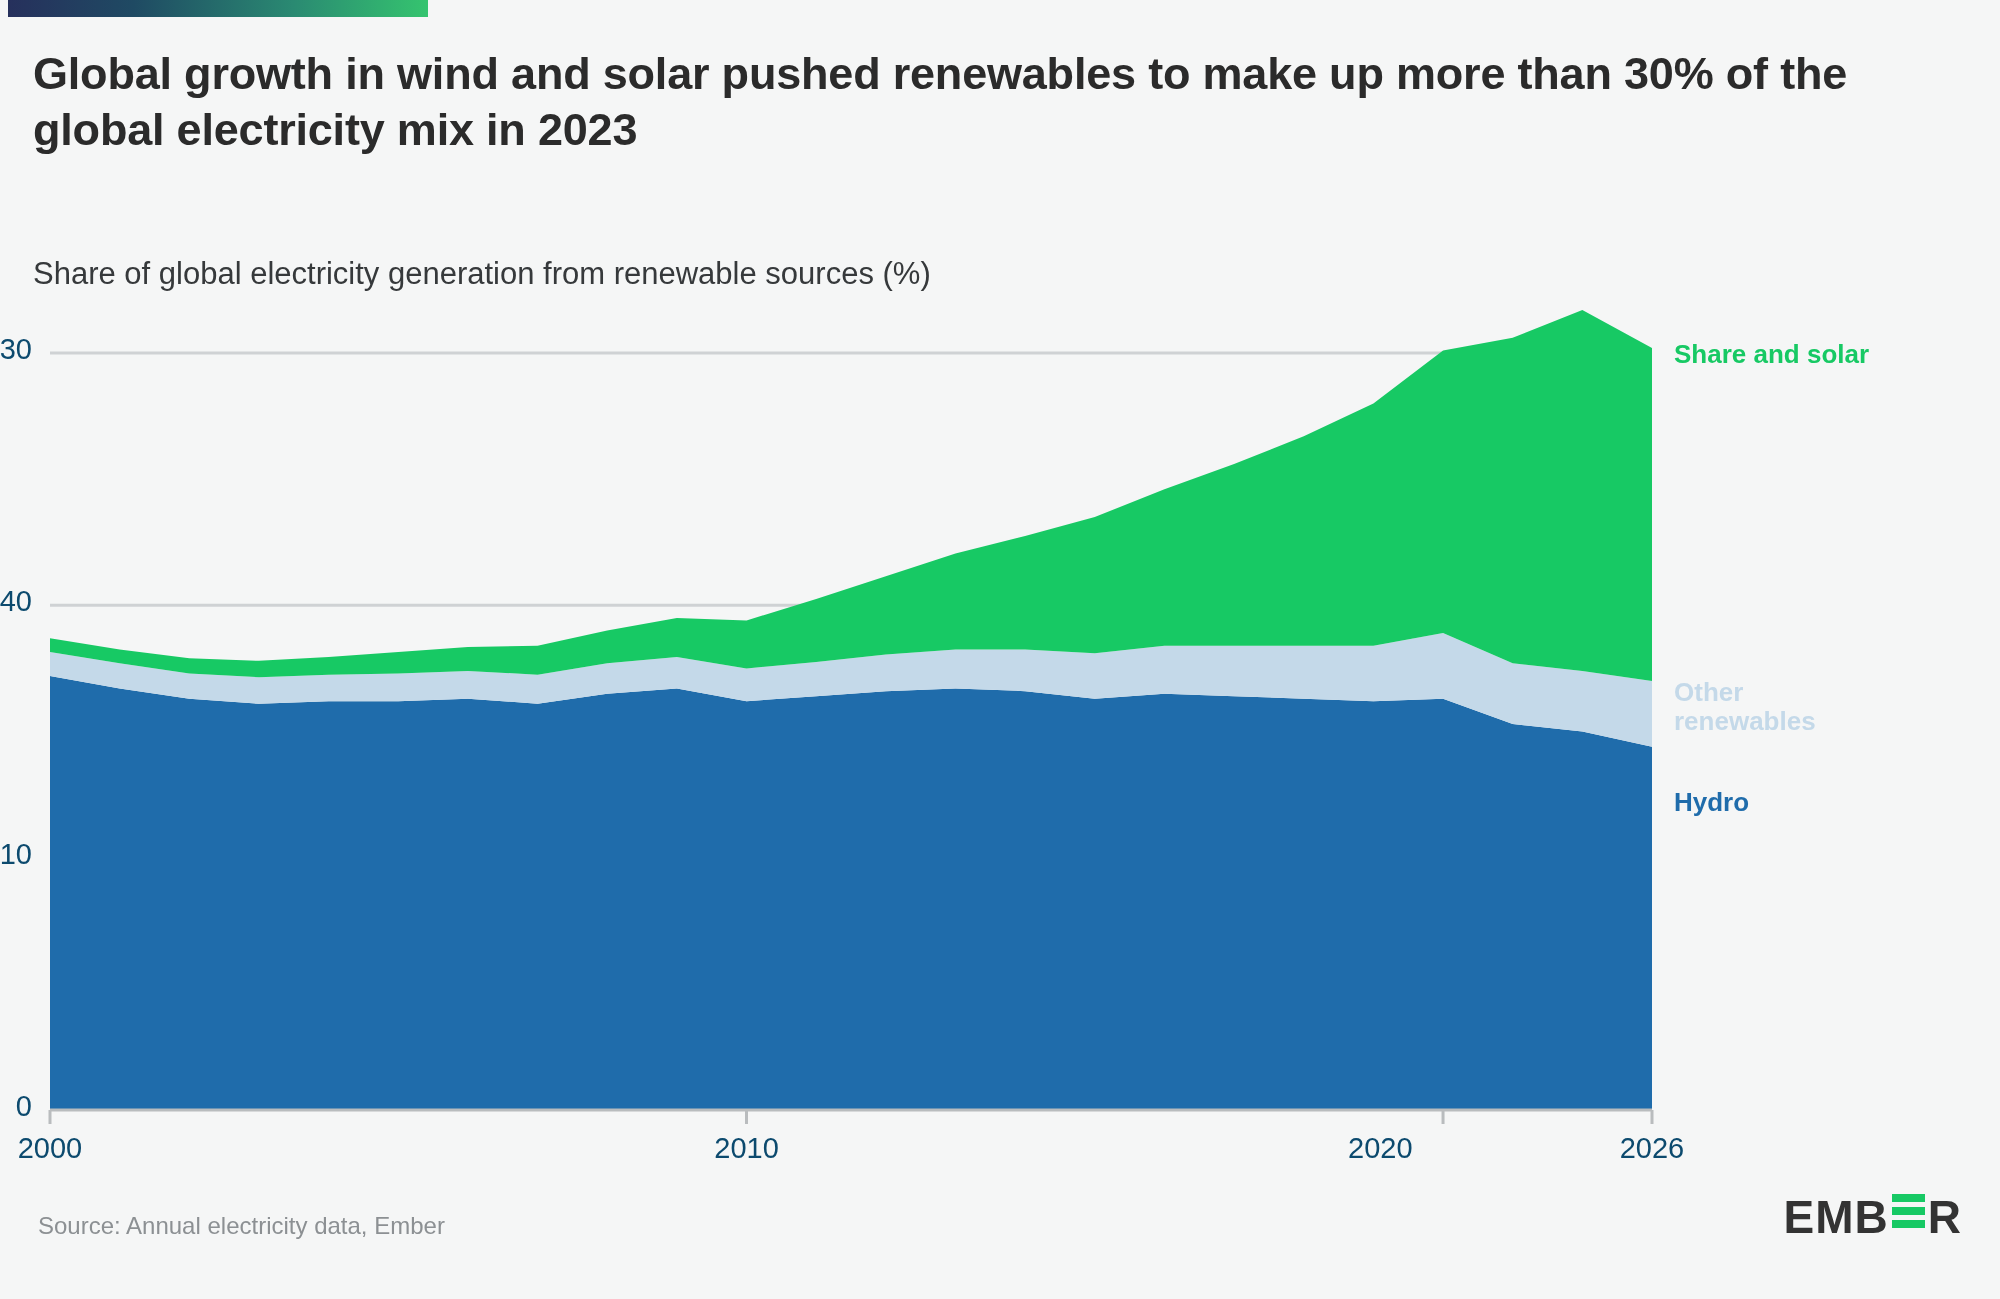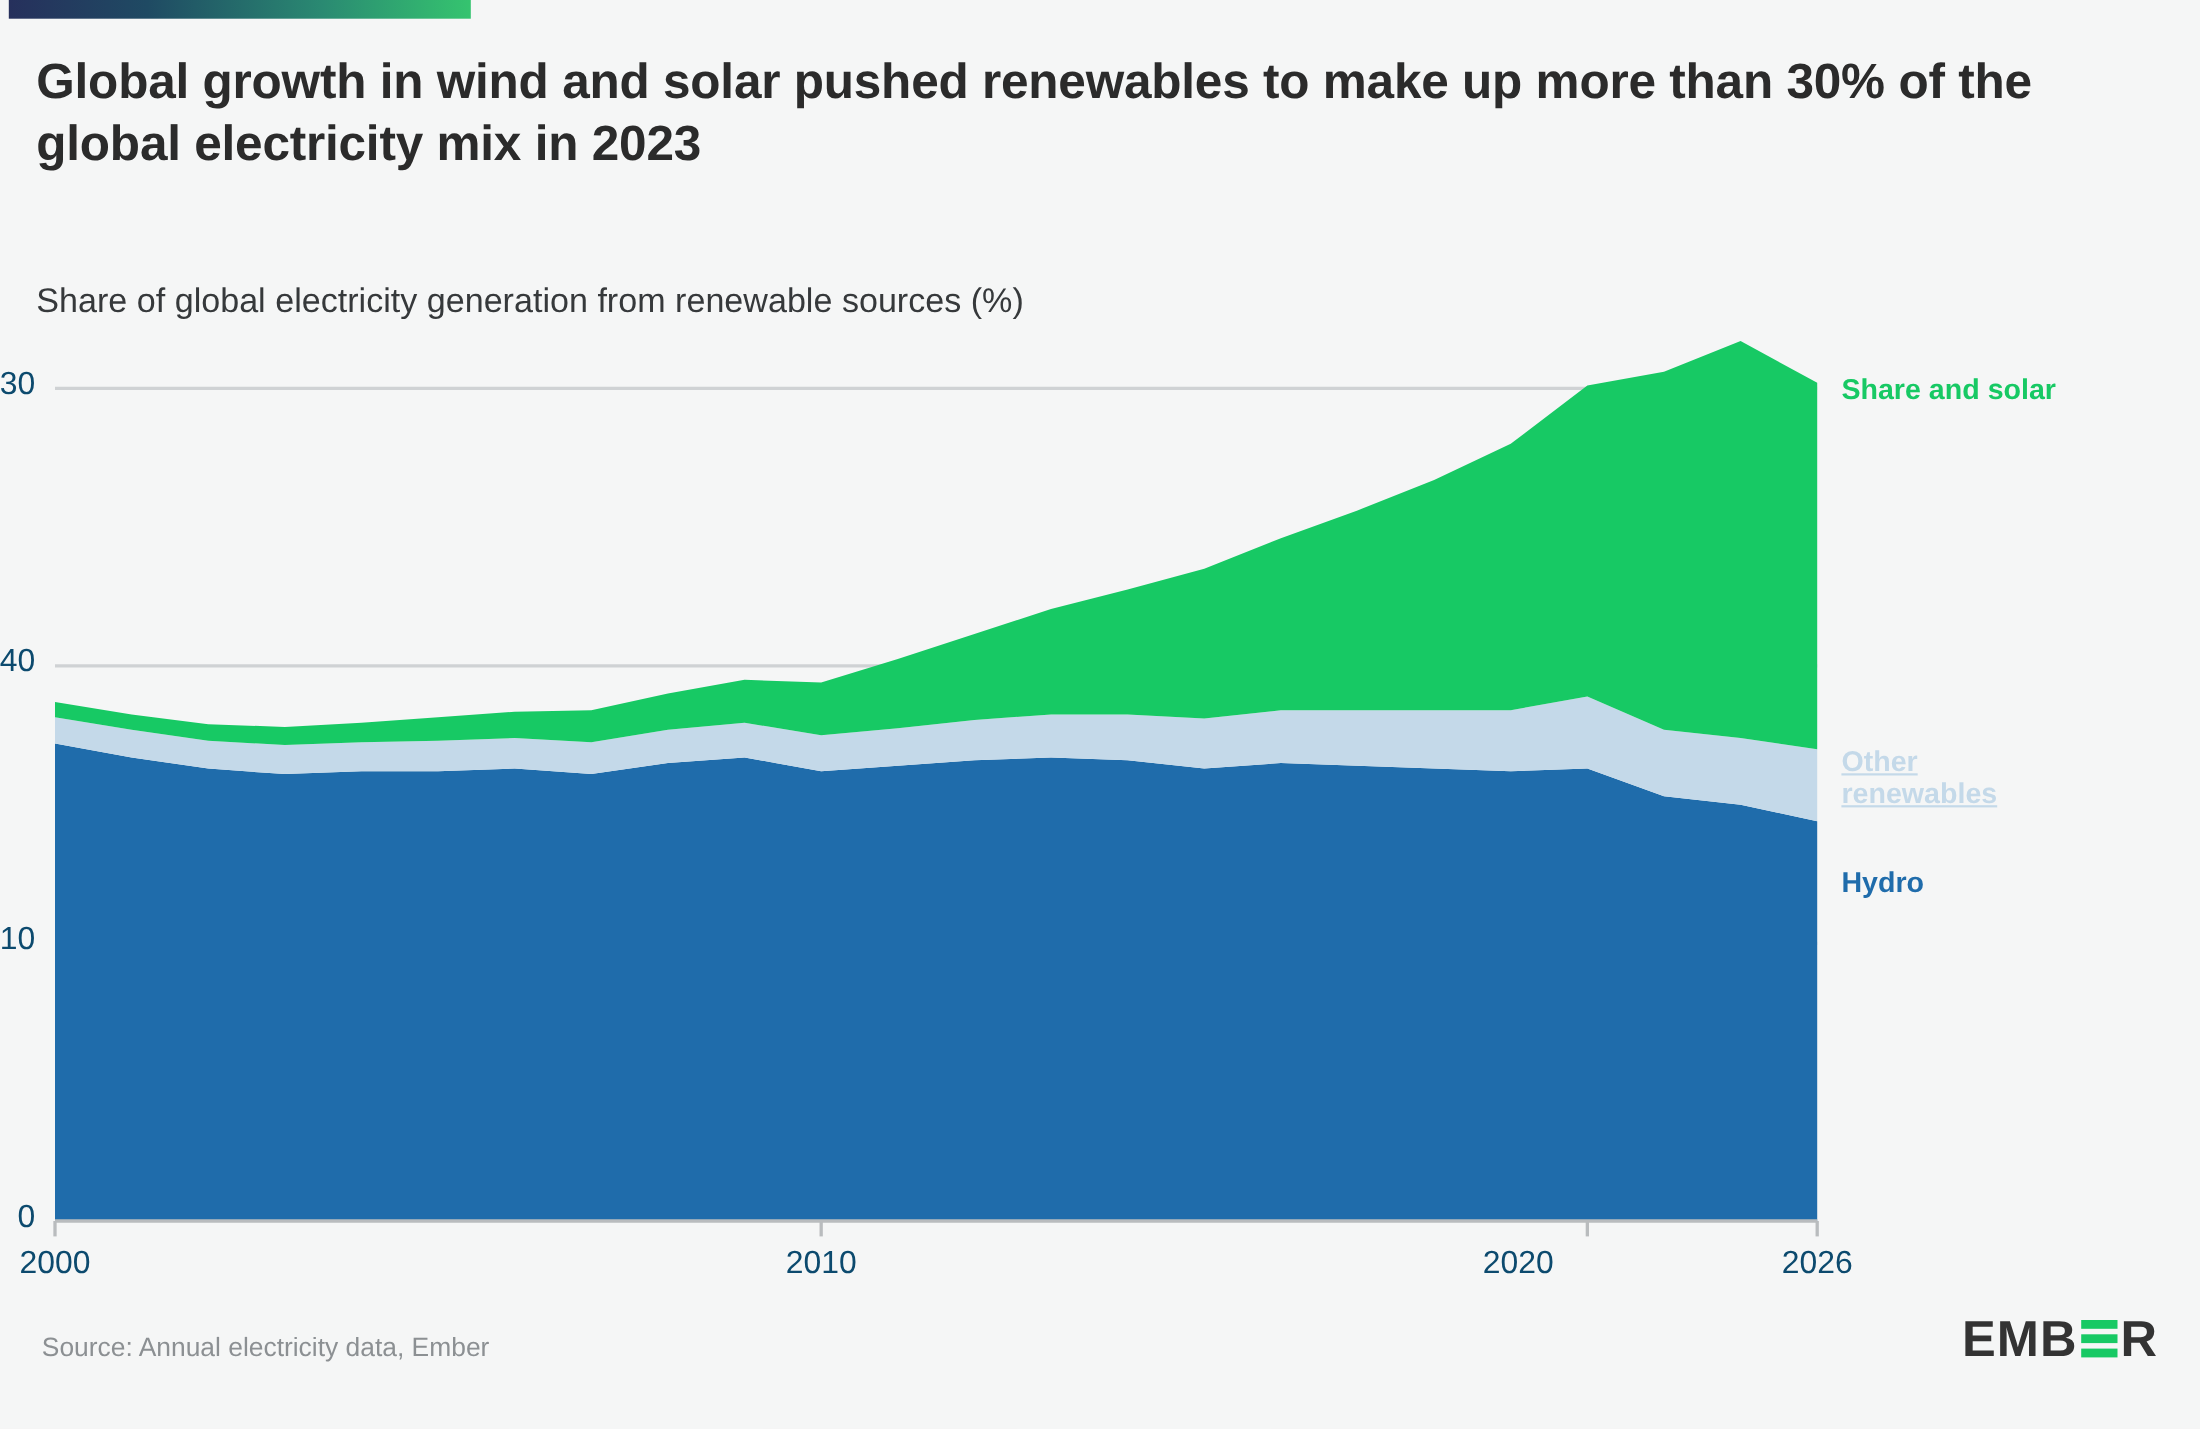--- a/index.html
+++ b/index.html
@@ -91,21 +91,20 @@
     vertical-align: middle;
   }
   .logo-e-bars i {
     display: block;
     width: 100%;
     height: 8px;
     background: #17c964;
   }
   .logo-row {
     display: flex;
-    align-items: center;
   }
   .axis-label {
     position: absolute;
     font-size: 29px;
     color: #0c4a6e;
     font-family: Liberation Sans, sans-serif;
   }
   .legend-label {
     position: absolute;
     font-size: 26px;
@@ -160,15 +159,15 @@
 
 <div class="axis-label" style="right: 1968px; top: 1090px; text-align: right;">0</div>
     <div class="axis-label" style="right: 1968px; top: 837.667px; text-align: right; margin-left: 17px;">10</div>
     <div class="axis-label" style="right: 1968px; top: 585.333px; text-align: right;">40</div>
     <div class="axis-label" style="right: 1968px; top: 333px; text-align: right;">30</div>
     <div class="axis-label" style="left: 5px; top: 1132px; width: 90px; text-align: center;">2000</div>
     <div class="axis-label" style="left: 701.522px; top: 1132px; width: 90px; text-align: center;">2010</div>
     <div class="axis-label" style="left: 1348px; top: 1132px; width: 90px; ">2020</div>
     <div class="axis-label" style="left: 1607px; top: 1132px; width: 90px; text-align: center;">2026</div>
     <div class="legend-label" style="color: rgb(23, 201, 100); left: 1674px; top: 339.953px; width: 300px;">Share and solar</div>
-    <div class="legend-label" style="color: rgb(196, 217, 233); left: 1674px; top: 677.837px; width: 190px; text-decoration: underline;">Other renewables</div>
+    <div class="legend-label" style="color: rgb(196, 217, 233); left: 1674px; top: 677.837px; width: 190px;">Other renewables</div>
     <div class="legend-label" style="color: rgb(31, 108, 171); left: 1674px; top: 788.32px; width: 300px;">Hydro</div>
   </div>
 
 </body></html>

